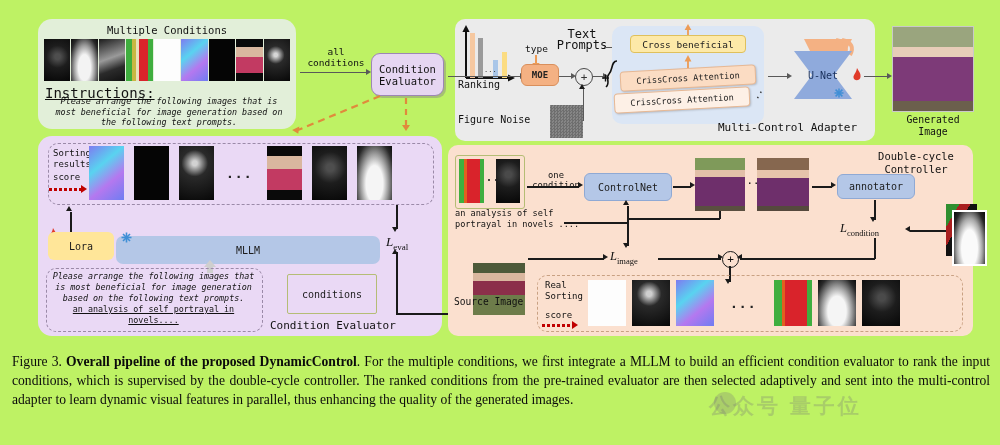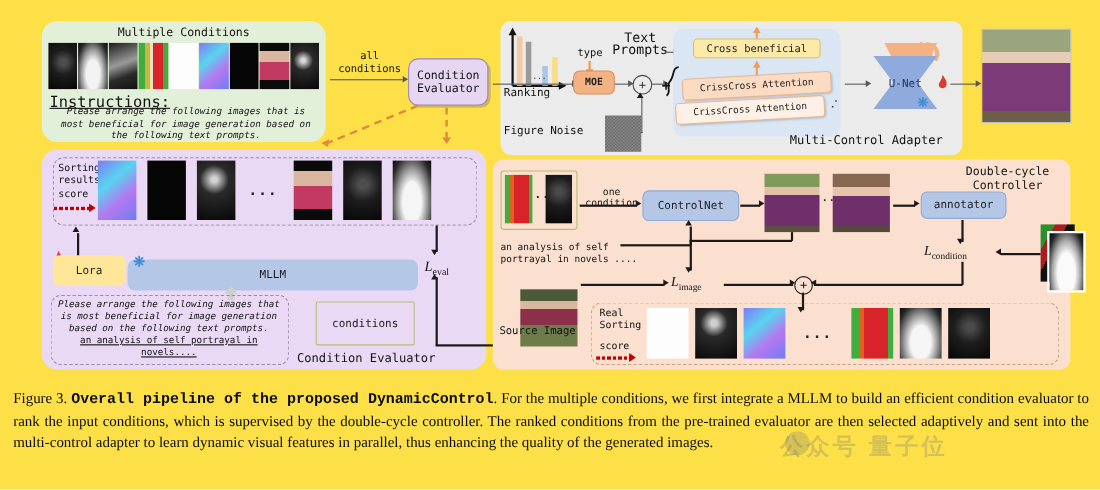--- a/index.html
+++ b/index.html
@@ -1,17 +1,17 @@
 <!DOCTYPE html>
 <html><head>
 <meta charset="utf-8">
 <style>
   html,body{margin:0;padding:0;background:#fff;}
   body{width:1000px;height:445px;font-family:"DejaVu Sans Mono","Liberation Mono",monospace;}
-  #root{position:relative;width:1000px;height:445px;overflow:hidden;background:#fde047;}
+  #root{position:relative;width:1000px;height:445px;overflow:hidden;background:#bef264;}
   .abs{position:absolute;}
   .mono{font-family:"DejaVu Sans Mono","Liberation Mono",monospace;}
   .serif{font-family:"Liberation Serif","DejaVu Serif",serif;}
 
   
   .panel-green{background:#e2efd9;border-radius:14px;}
   .panel-purple{background:#ead9f5;border-radius:14px;}
   .panel-gray{background:#ebebeb;border-radius:10px;}
   .panel-peach{background:#fbe0cf;border-radius:10px;}
   .panel-blue{background:#dbe6f5;border-radius:10px;}
@@ -46,21 +46,21 @@
   .ar-hb{background:#1a1a1a;height:1.5px;}
   .ar-vb{background:#1a1a1a;width:1.5px;}
   .head-r{width:0;height:0;border-left:5px solid #595959;border-top:3.2px solid transparent;border-bottom:3.2px solid transparent;}
   .head-rb{width:0;height:0;border-left:5.5px solid #1a1a1a;border-top:3.6px solid transparent;border-bottom:3.6px solid transparent;}
   .head-lb{width:0;height:0;border-right:5.5px solid #1a1a1a;border-top:3.6px solid transparent;border-bottom:3.6px solid transparent;}
   .head-d{width:0;height:0;border-top:5.5px solid #1a1a1a;border-left:3.6px solid transparent;border-right:3.6px solid transparent;}
   .head-u{width:0;height:0;border-bottom:5.5px solid #1a1a1a;border-left:3.6px solid transparent;border-right:3.6px solid transparent;}
   .head-d-or{width:0;height:0;border-top:6px solid #e08a3c;border-left:4px solid transparent;border-right:4px solid transparent;}
 
   .caption{font-family:"Liberation Serif","DejaVu Serif",serif;font-size:13.6px;line-height:19px;color:#0b0b0b;text-align:justify;}
-  .caption b{font-weight:bold;font-family:Liberation Mono, monospace;}
+  .caption b{font-weight:bold;}
 
   .plus{border:1.4px solid #4a4a4a;border-radius:50%;display:flex;align-items:center;justify-content:center;
       font-size:11px;color:#333;background:#fff0;}
   .plus.dark{border-color:#1a1a1a;color:#111;}
 
   .score-arrow{height:3px;background:repeating-linear-gradient(to right,#c00000 0 3px,transparent 3px 5px);}
   .score-head{width:0;height:0;border-left:6px solid #c00000;border-top:4px solid transparent;border-bottom:4px solid transparent;}
 
   .watermark{position:absolute;color:rgba(120,120,120,.30);font-size:21px;font-family:"Liberation Sans",sans-serif;
       letter-spacing:3px;font-weight:bold;}
@@ -214,20 +214,22 @@
   </svg>
 
   <div class="abs lbl mono" style="left:718px;top:122px;font-size:11px;">Multi-Control Adapter</div>
 
   <div class="abs ar-h" style="left:864px;top:76px;width:24px;"></div>
   <div class="abs head-r" style="left:887px;top:73px;"></div>
 
   <div class="abs" style="left:893px;top:27px;width:80px;height:84px;
        background:linear-gradient(180deg,#9aa57e 0 24%,#e7cdb8 24% 36%,#7d3a78 36% 88%,#6b5f4c 88% 100%);
        box-shadow:0 0 0 1px #c9c9c9;"></div>
+  <div class="abs lbl mono" style="left:893px;top:114px;width:80px;text-align:center;font-size:9.8px;line-height:11.5px;white-space:pre;">Generated
+Image</div>
 
   <div class="abs panel-purple" style="left:38px;top:136px;width:404px;height:200px;"></div>
 
   <div class="abs dashed-purple" style="left:48px;top:143px;width:384px;height:60px;"></div>
   <div class="abs lbl mono" style="left:53px;top:148px;font-size:9px;line-height:10.5px;white-space:pre;">Sorting
 results</div>
   <div class="abs lbl mono" style="left:53px;top:172px;font-size:9px;">score</div>
   <div class="abs score-arrow" style="left:49px;top:188px;width:33px;"></div>
   <div class="abs score-head" style="left:81px;top:185px;"></div>
 
@@ -292,21 +294,21 @@
   <div class="abs thumb" style="left:496px;top:159px;width:24px;height:44px;
        background:radial-gradient(circle at 52% 35%,#4a4a4a 0 10%,#1d1d1d 42%,#060606 100%);"></div>
 
   <div class="abs lbl mono" style="left:528px;top:170px;width:56px;text-align:center;font-size:8.8px;line-height:10.4px;white-space:pre;">one
 condition</div>
   <div class="abs ar-hb" style="left:527px;top:186px;width:52px;"></div>
   <div class="abs head-rb" style="left:578px;top:182px;"></div>
 
   <div class="abs box box-blue mono" style="left:584px;top:173px;width:88px;height:28px;">ControlNet</div>
 
-  <div class="abs mono" style="left:455px;top:208px;width:130px;font-size:8.6px;line-height:11px;color:#111;white-space:pre;margin-top:12px;">an analysis of self
+  <div class="abs mono" style="left:455px;top:208px;width:130px;font-size:8.6px;line-height:11px;color:#111;white-space:pre;">an analysis of self
 portrayal in novels ....</div>
   <div class="abs ar-hb" style="left:564px;top:222px;width:64px;"></div>
   <div class="abs ar-vb" style="left:627px;top:206px;height:17px;"></div>
   <div class="abs head-u" style="left:623px;top:200px;"></div>
 
   <div class="abs ar-hb" style="left:673px;top:186px;width:18px;"></div>
   <div class="abs head-rb" style="left:690px;top:182px;"></div>
 
   <div class="abs" style="left:695px;top:158px;width:50px;height:53px;
        background:linear-gradient(180deg,#7f9a5a 0 22%,#e2c0a8 22% 36%,#6e2f6b 36% 90%,#5a4f40 90% 100%);"></div>

